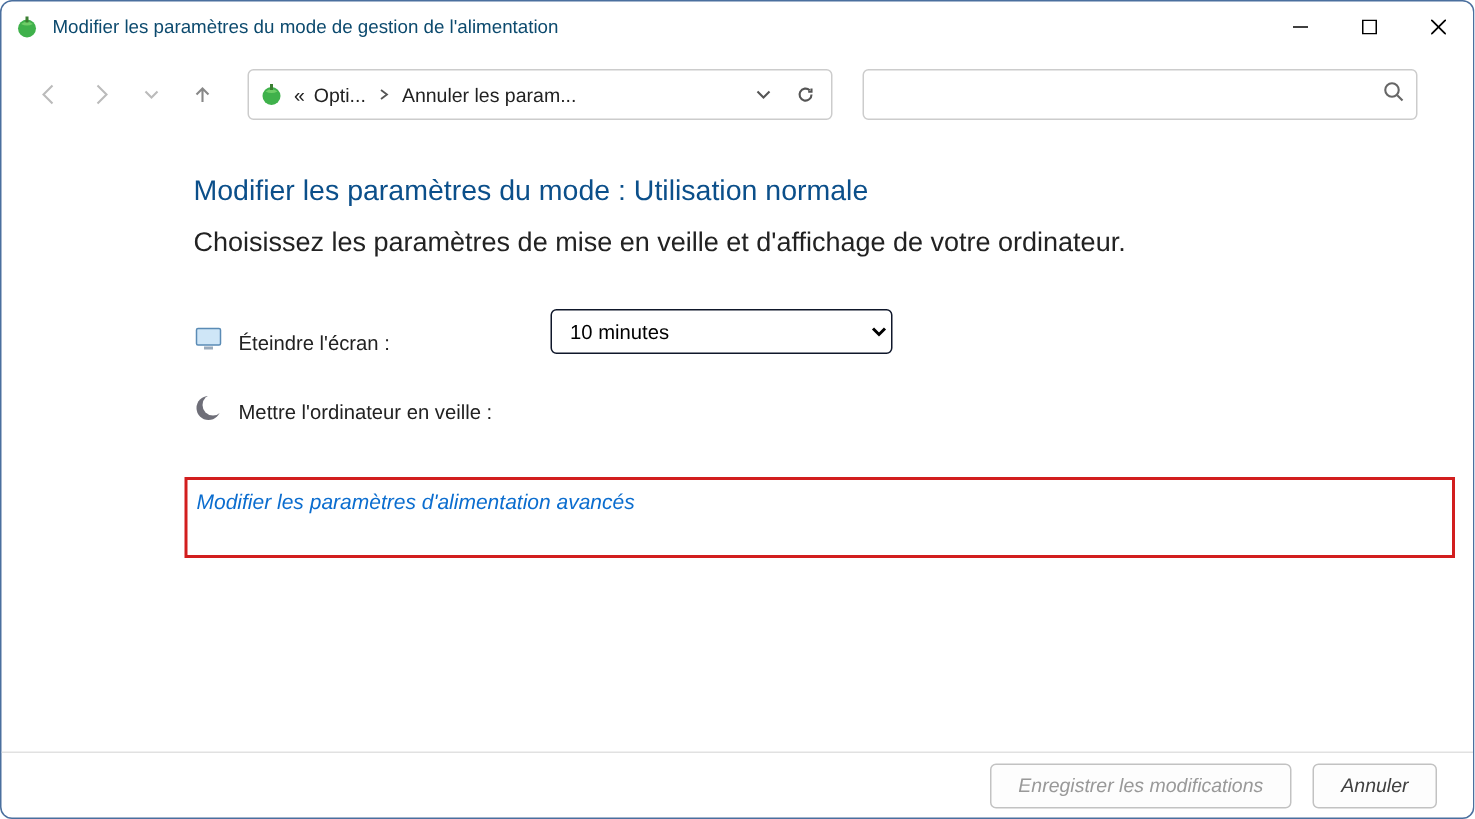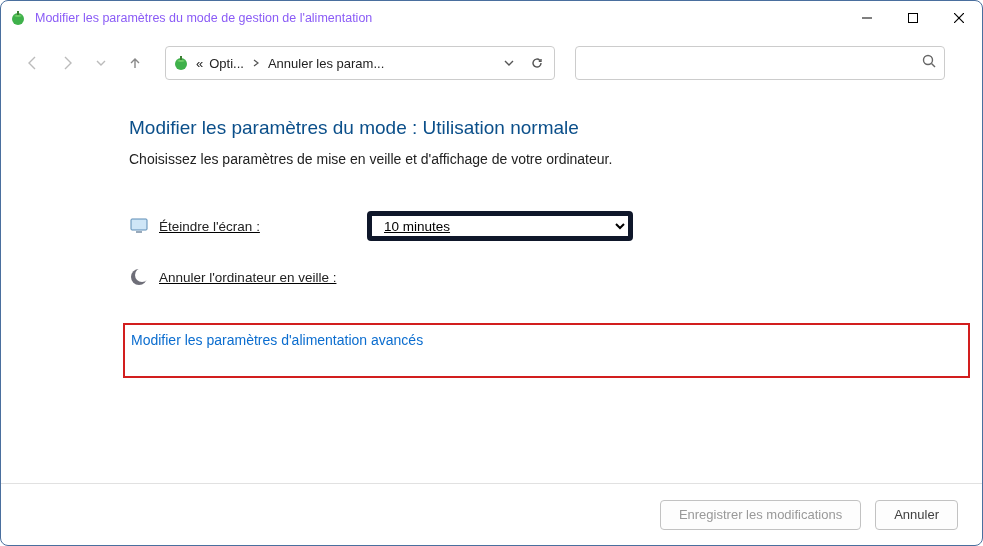--- a/index.html
+++ b/index.html
@@ -12,21 +12,21 @@
     position: relative;
     display: flex; flex-direction: column;
     background: #fff;
   }
   .titlebar {
     height: 34px;
     display: flex; align-items: center;
     padding-left: 8px;
   }
   .titlebar .app-icon { width: 18px; height: 18px; margin-right: 8px; }
-  .titlebar .title { font-size: 12.5px; color: #8b5cf6; flex: 1; }
+  .titlebar .title { font-size: 12.5px; color: #0c4a6e; flex: 1; }
   .win-controls { display: flex; }
   .win-btn {
     width: 46px; height: 34px;
     display: flex; align-items: center; justify-content: center;
     font-size: 10px; color: #000;
   }
   .win-btn svg { width: 10px; height: 10px; stroke: #000; stroke-width: 1; fill: none; }
   .win-btn.close svg line { stroke-width: 1.2; }
 
   .toolbar {
@@ -85,65 +85,65 @@
   .content {
     flex: 1;
     padding: 26px 12px 0 128px;
   }
   .page-heading {
     font-size: 19px;
     color: #0b4f8a;
     margin-bottom: 12px;
   }
   .page-sub {
-    font-size: 14px;
+    font-size: 18px;
     color: #222;
-    margin-bottom: 44px;
+    margin-bottom: 34px;
   }
   .setting-row {
-    display: flex; align-items: center;
+    display: flex; align-items: flex-end;
     margin-bottom: 26px;
-    text-decoration: underline;
   }
   .setting-row .row-icon {
     width: 20px; height: 20px; margin-right: 10px;
   }
   .setting-row .row-label {
     font-size: 13.5px; color: #222;
     width: 208px;
   }
   .setting-row select {
-    width: 266px; height: 30px;
-    border: 5px solid #0f172a;
+    width: 228px; height: 30px;
+    border: 1px solid #0f172a;
     border-radius: 4px;
     padding: 0 8px;
     font-size: 13.5px;
     background: #fff;
   }
 
-  .links { margin-top: 36px; }
+  .links { margin-top: 36px; font-style: italic; }
   .link {
     font-size: 14px;
     color: #0b6dcf;
     margin-bottom: 22px;
     cursor: pointer;
     display: inline-block;
   }
   .highlight {
     border: 2.5px solid #d21e1e;
     padding: 6px 12px 6px 6px;
     margin-left: -6px;
   }
 
   .footer {
     border-top: 1px solid #e1e1e1;
-    height: 62px;
+    height: 44px;
     display: flex; align-items: center; justify-content: flex-end;
     padding-right: 24px;
     gap: 14px;
+    font-style: italic;
   }
   .btn {
     height: 30px;
     padding: 0 18px;
     border: 1px solid #c2c2c2;
     border-radius: 4px;
     background: #fdfdfd;
     font-size: 13px;
     color: #404040;
     display: flex; align-items: center;
@@ -266,21 +266,21 @@
       </select>
     </div>
 
     <div class="setting-row">
       <span class="row-icon">
         <svg viewBox="0 0 20 20">
             <circle cx="10" cy="10" r="8" fill="#6e6e78"></circle>
             <circle cx="13" cy="8" r="7" fill="#fff"></circle>
           </svg>
       </span>
-      <span class="row-label">Annuler l'ordinateur en veille :</span>
+      <span class="row-label">Mettre l'ordinateur en veille :</span>
     </div>
 
     <div class="links">
       <div class="highlight">
         <span class="link">Modifier les paramètres d'alimentation avancés</span>
       </div>
       <div style="height:18px"></div>
     </div>
   </div>
 

